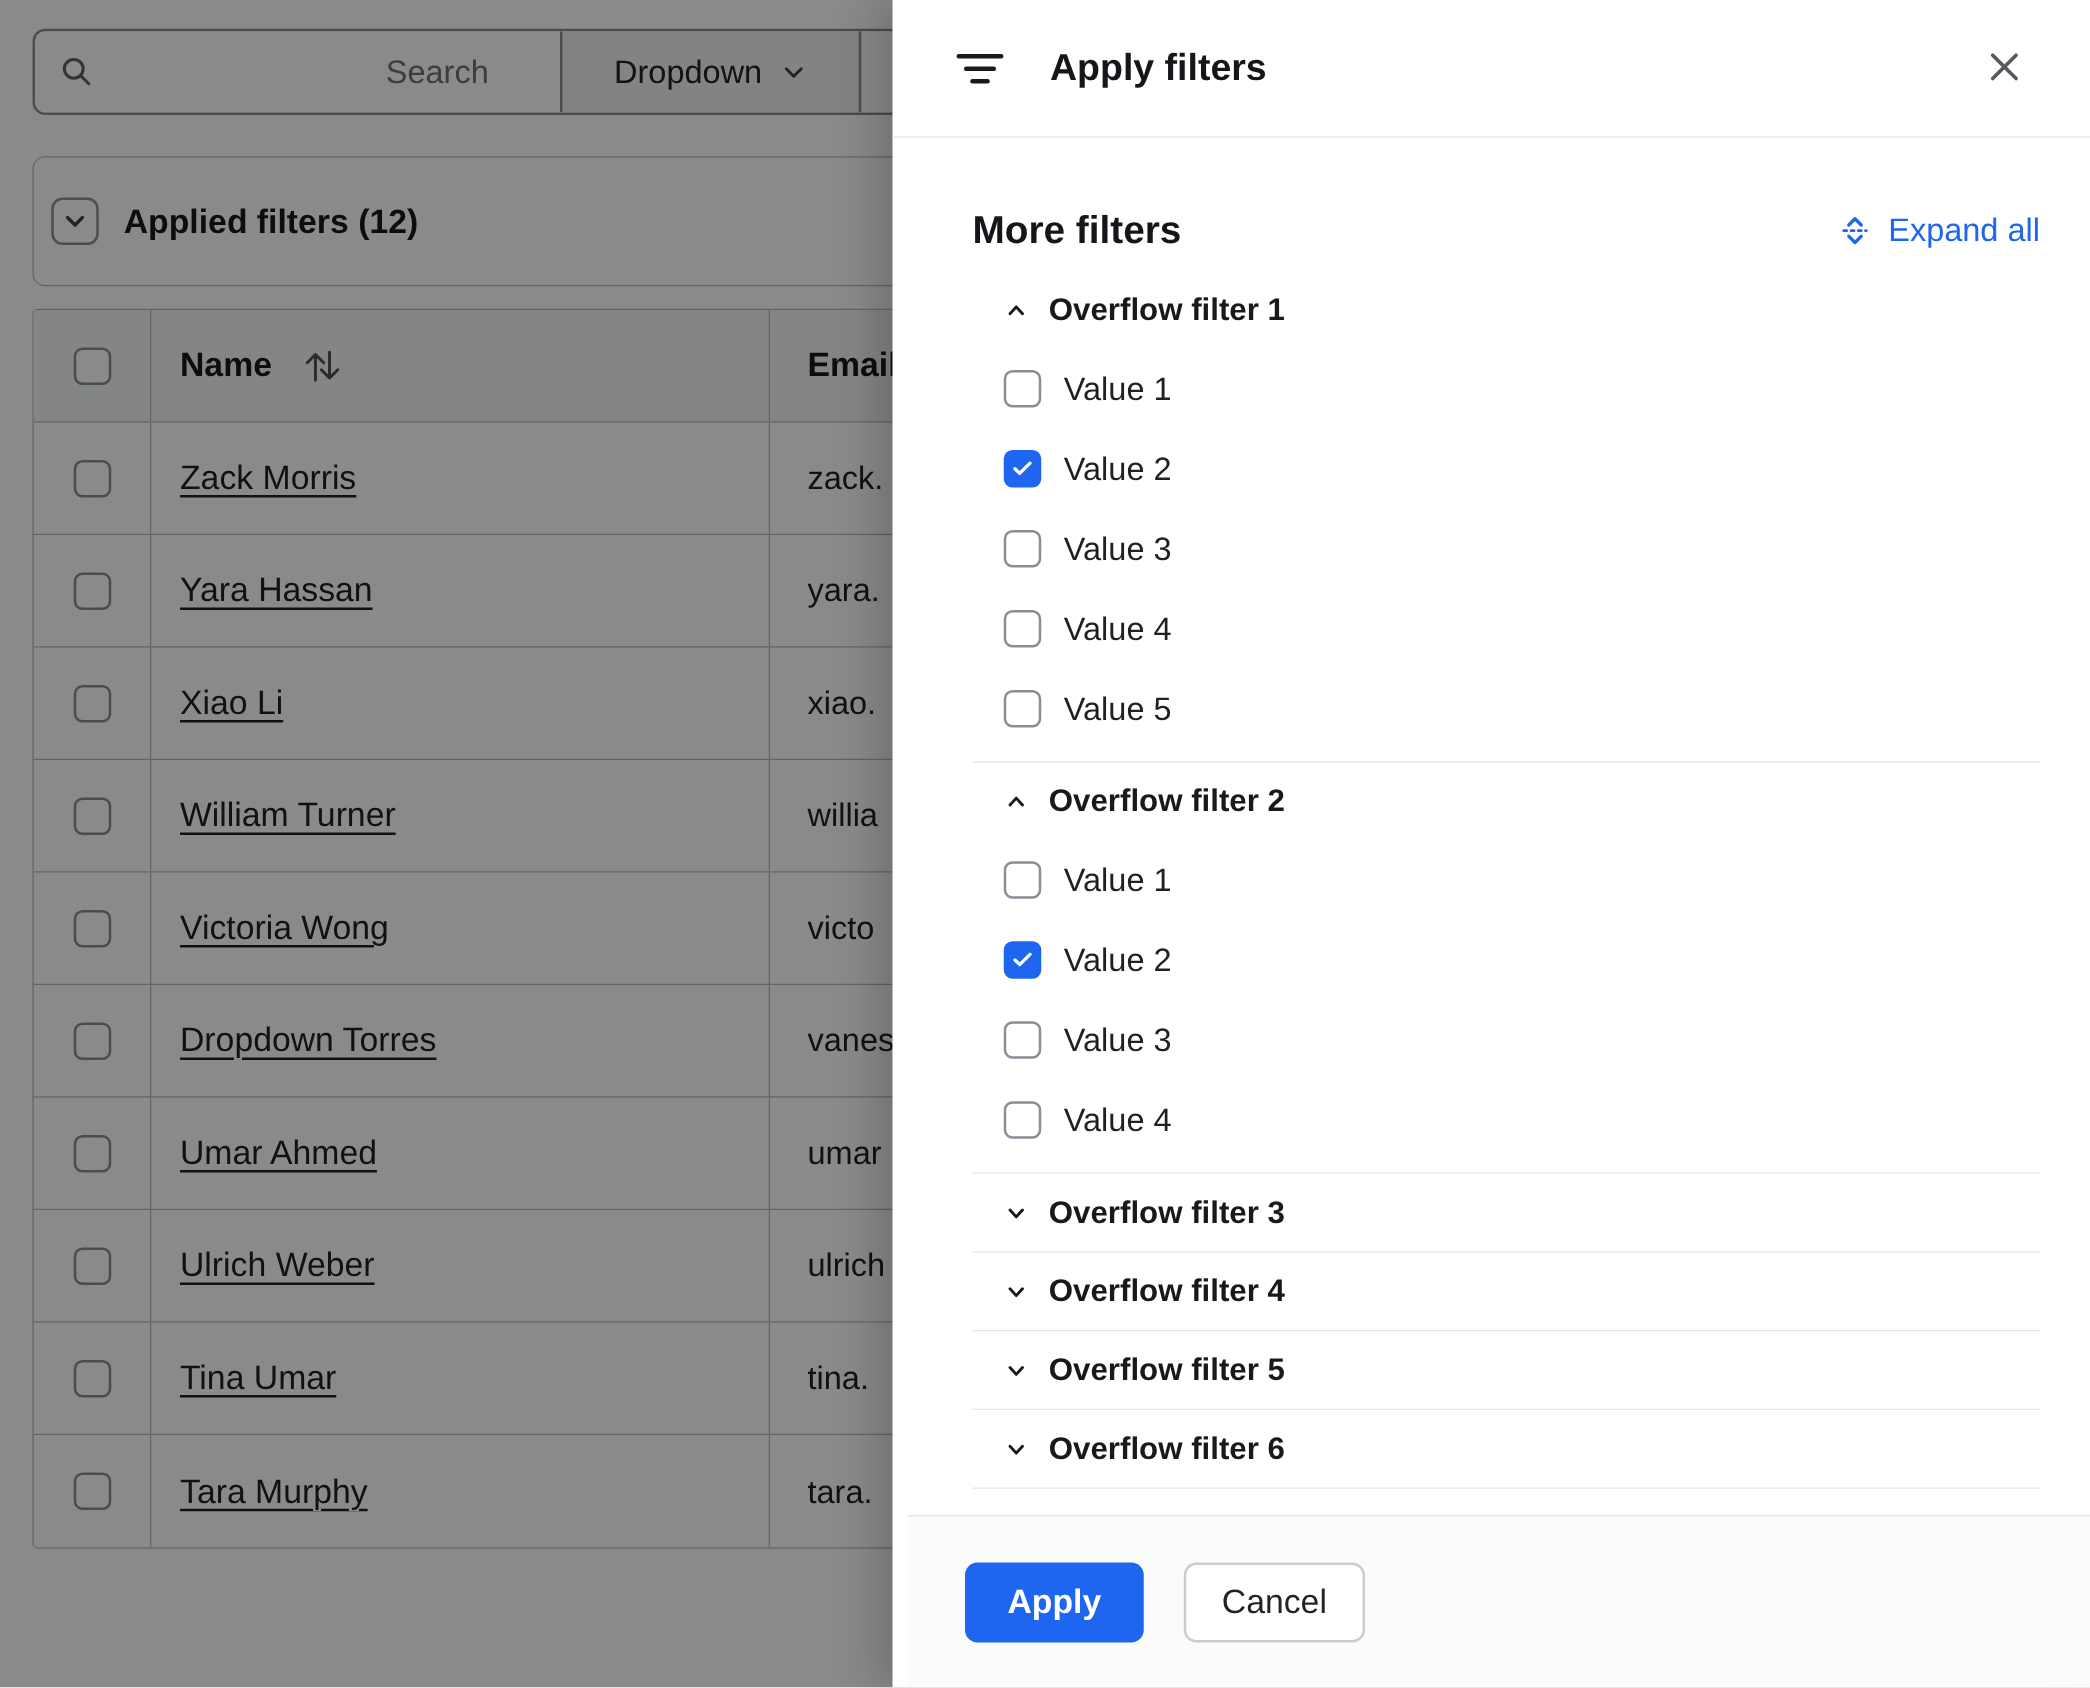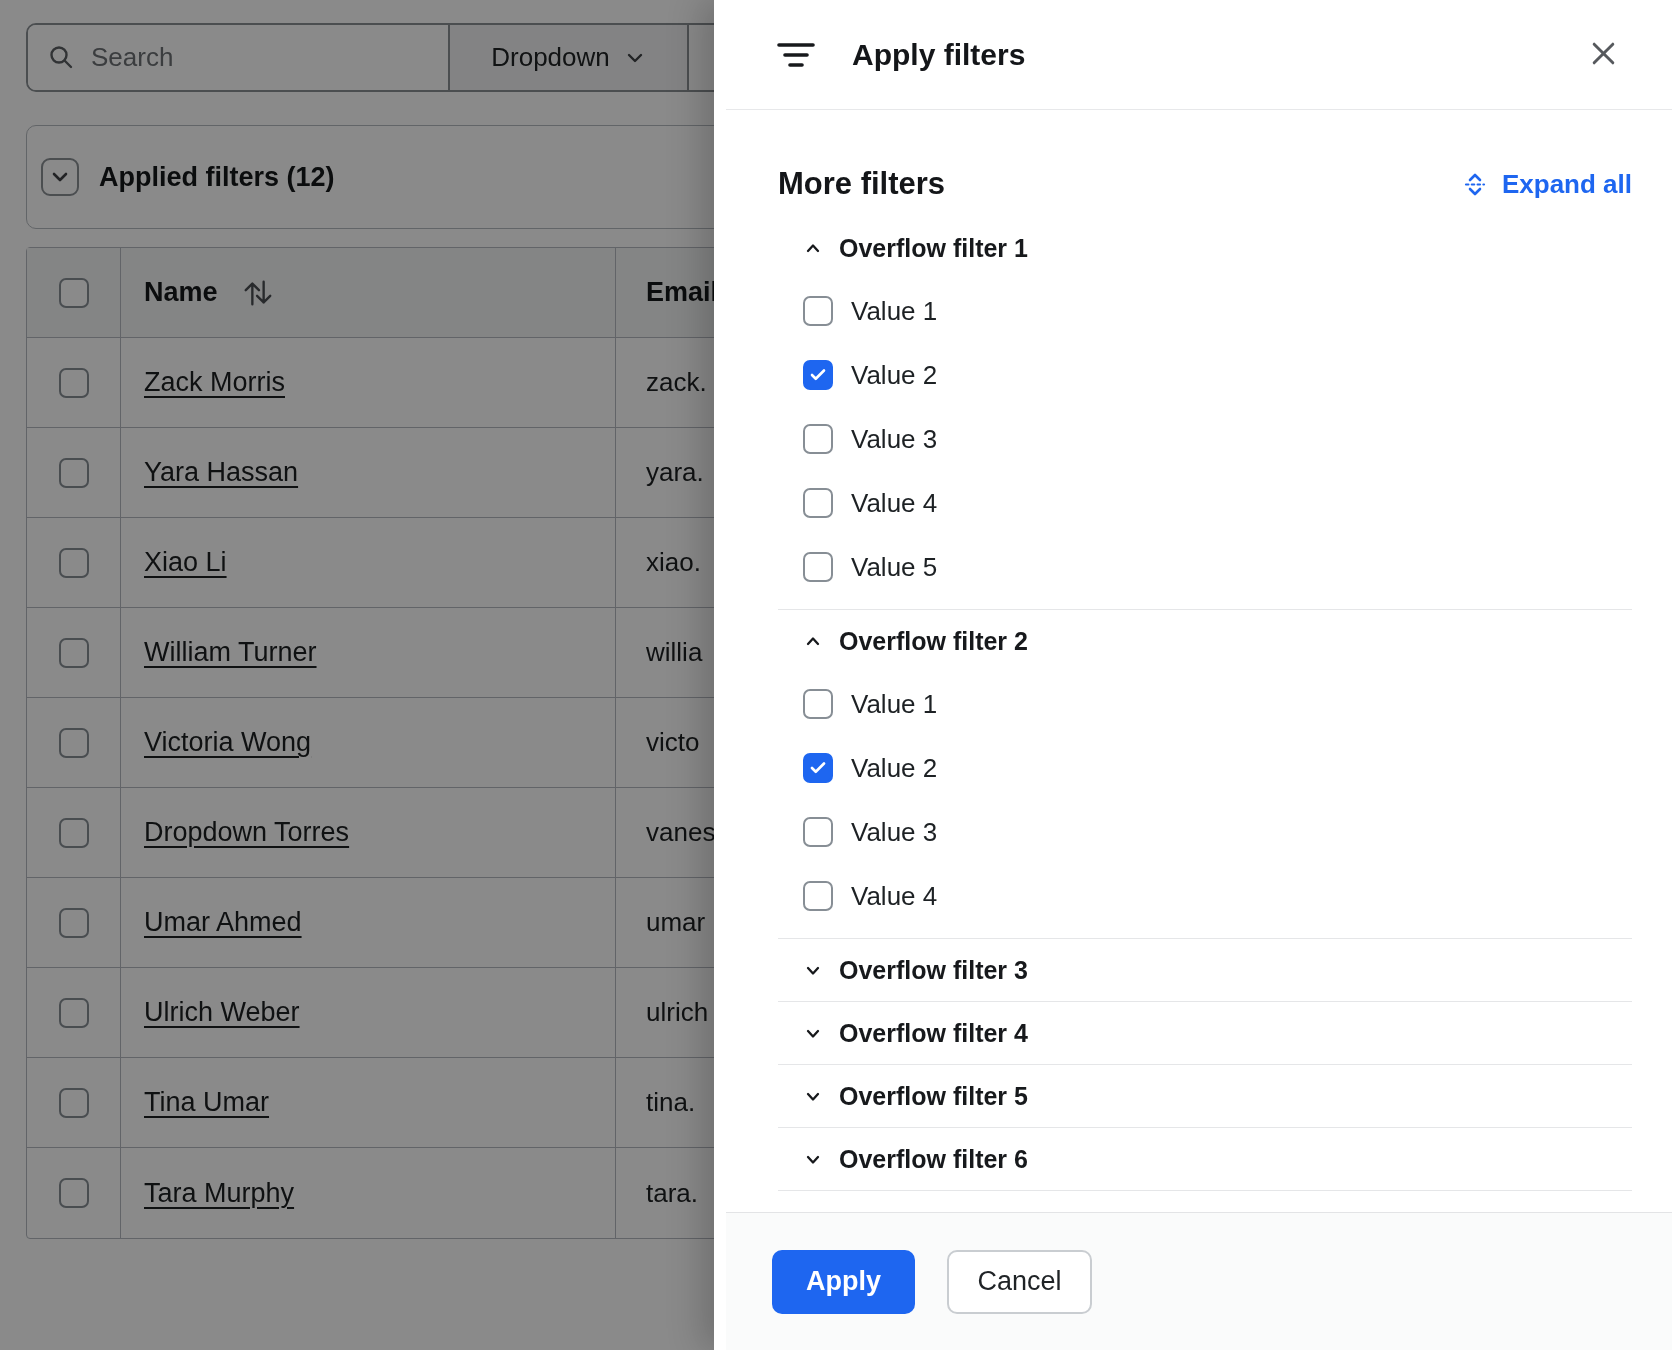--- a/index.html
+++ b/index.html
@@ -7,21 +7,21 @@
               font-family:"Liberation Sans", sans-serif; color:#1d2022; }
   .stage { position:relative; width:1672px; height:1350px; }
 
   
   .base-ui { position:absolute; inset:0; background:#fff; }
 
   .searchbar { position:absolute; left:26px; top:23px; width:1100px; height:69px;
                border:2.5px solid #8b9095; border-radius:10px; display:flex; overflow:hidden; background:#fff; }
   .seg { display:flex; align-items:center; }
   .input-seg { width:420px; padding-left:20px; gap:16px; background:#fff; }
-  .input-seg input { border:none; outline:none; font:26px "Liberation Sans",sans-serif; width:300px; background:transparent; color:#1d2022; }
+  .input-seg input { border:none; outline:none; font:26px "Liberation Sans",sans-serif; width:300px; background:transparent; color:#1d2022;text-align:right; }
   .input-seg input::placeholder { color:#6d7175; }
   .dropdown-seg { width:239px; border-left:2px solid #8b9095; background:#f2f3f4;
                   justify-content:center; gap:14px; font-size:26px; color:#202325; }
   .extra-seg { flex:1; border-left:2px solid #8b9095; background:#fff; }
 
   .applied { position:absolute; left:26px; top:125px; width:1100px; height:104px;
              border:1.5px solid #b6bbc0; border-radius:10px; background:#fff;
              display:flex; align-items:center; padding-left:14px; }
   .applied-toggle { width:38px; height:38px; border:2.5px solid #8b9095; border-radius:9px;
                     background:#fff; display:flex; align-items:center; justify-content:center; cursor:pointer; }
@@ -46,32 +46,32 @@
   .cbx svg { display:none; }
   .cbx.checked { background:var(--accent); border-color:var(--accent); }
   .cbx.checked svg { display:block; }
 
   
   .dim { position:absolute; inset:0; background:rgba(0,0,0,0.46); z-index:5; }
 
   
   .panel { position:absolute; left:714px; top:0; width:958px; height:1350px; background:#fff; z-index:10;
            box-shadow:-12px 0 34px rgba(0,0,0,0.20); }
-  .panel-header { position:absolute; top:0; left:12px; right:0; height:110px; border-bottom:1.5px solid #e7e8ea; }
+  .panel-header { position:absolute; top:0; left:0; right:0; height:110px; border-bottom:1.5px solid #e7e8ea; }
   .filter-icon { position:absolute; left:51px; top:41px; }
   .panel-title { position:absolute; left:126px; top:0; height:110px; display:flex; align-items:center;
                  font-size:30px; font-weight:700; color:#141619; }
   .close-btn { position:absolute; right:52px; top:36px; width:34px; height:34px; background:none; border:none;
                display:flex; align-items:center; justify-content:center; cursor:pointer; }
 
   .panel-body { position:absolute; top:110px; bottom:138px; left:0; right:0; padding:0 40px 0 64px; overflow:hidden; }
   .more-row { height:56px; margin-top:46px; display:flex; align-items:center; justify-content:space-between; }
   .more-title { font-size:31px; font-weight:700; color:#141619; }
   .expand-all { display:flex; align-items:center; gap:14px; background:none; border:none; cursor:pointer;
-                font-family:"Liberation Sans",sans-serif; font-size:26px; font-weight:700; color:var(--accent); }
+                font-family:"Liberation Sans",sans-serif; font-size:26px; font-weight:400; color:var(--accent); }
 
   .sections { margin-top:5px; }
   .section { border-top:1.5px solid #e5e6e8; }
   .section:first-child { border-top:none; }
   .sections { border-bottom:1.5px solid #e5e6e8; }
   .section-header { height:62px; display:flex; align-items:center; gap:16px; padding-left:25px; cursor:pointer; }
   .section-label { font-size:25px; font-weight:700; color:#17191c; }
   .section.expanded { padding-bottom:10px; }
   .option-row { height:64px; display:flex; align-items:center; gap:18px; padding-left:25px; cursor:pointer; }
   .option-label { font-size:26px; color:#1d2124; }

